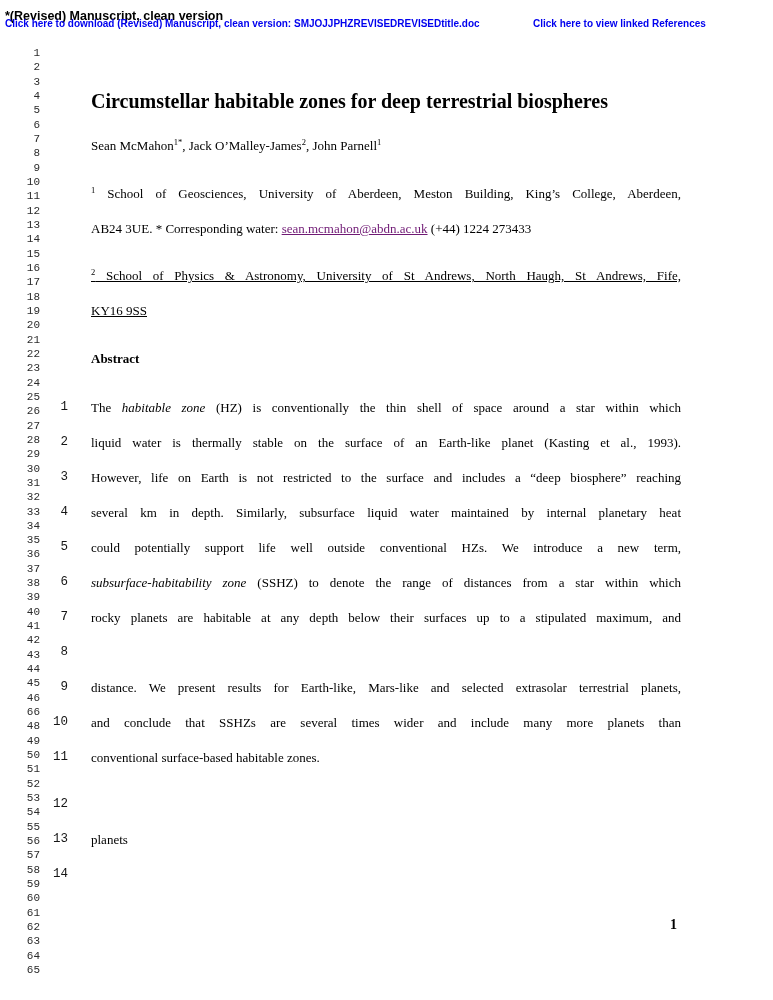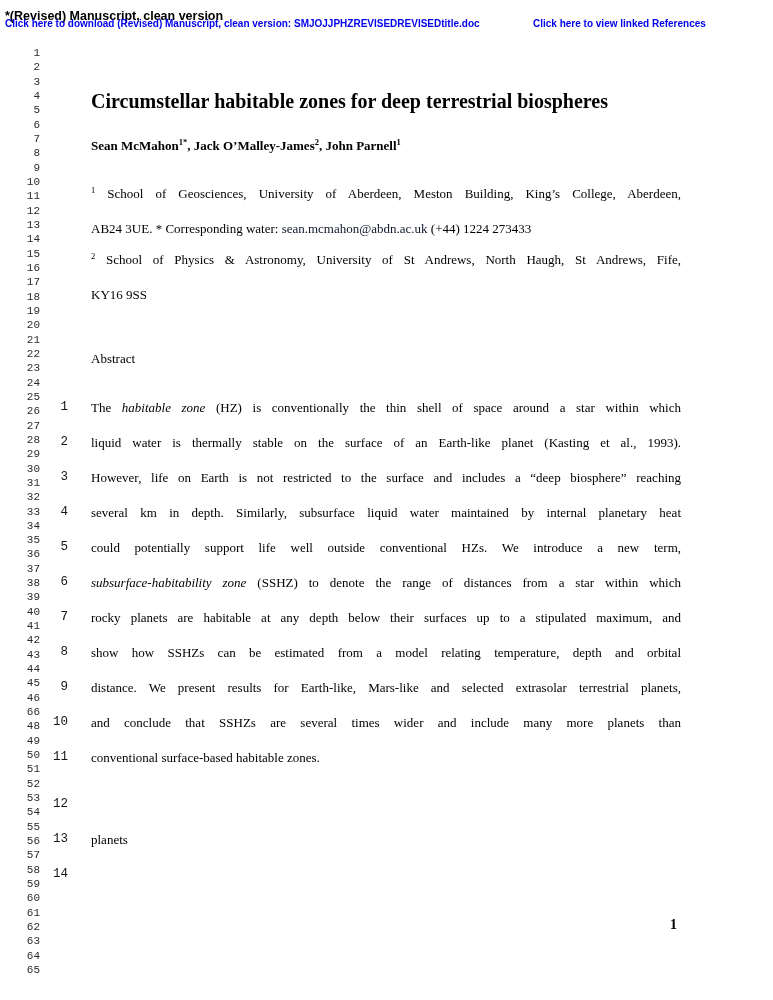--- a/index.html
+++ b/index.html
@@ -24,37 +24,37 @@
   
   .linenos{
     position:absolute;left:0;top:46px;width:40px;
     font-family:"Liberation Mono",monospace;font-size:11px;line-height:14.33px;
     color:#2b2b2b;text-align:right;
   }
   .linenos span{display:block;}
   
   .fm{position:absolute;left:91px;width:590px;font-size:13px;line-height:35px;}
   #title{top:84px;font-size:20px;font-weight:bold;}
-  #authors{top:128px;font-weight:bold;}
+  #authors{top:128px;}
   #affil1{top:176px;}
-  #affil2{top:242px;}
-  #abshead{top:341px;font-weight:normal;}
+  #affil2{top:258px;text-decoration:underline;}
+  #abshead{top:341px;font-weight:bold;}
   .just{text-align:justify;text-align-last:justify;}
   
   #numlines{position:absolute;left:0;top:390px;width:681px;}
   .numrow{position:relative;height:35px;}
   .numrow.gap{margin-top:12px;}
   .numrow .lnum{
     position:absolute;left:0;top:0;width:68px;text-align:right;
     font-family:"Liberation Mono",monospace;font-size:12.5px;line-height:35px;color:#151515;
   }
   .numrow .ltext{margin-left:91px;width:590px;font-size:13px;line-height:35px;}
   
   .sup{font-size:8.5px;position:relative;top:-5px;line-height:0;}
-  .email-link{color:#0f172a;cursor:pointer;}
+  .email-link{color:#701a75;text-decoration:underline;cursor:pointer;}
   
   .pageno{
     position:absolute;left:670px;top:917px;width:20px;
     font-size:14px;font-weight:bold;font-family:"Liberation Serif",serif;
   }
 </style>
 </head>
 <body>
 
 <div class="page">
@@ -174,21 +174,20 @@
       <div class="numrow">
         <div class="lnum">6</div>
         <div class="ltext just"><span style="font-style: italic;">subsurface-habitability zone</span><span> (SSHZ) to denote the range of distances from a star within which</span></div>
       </div>
       <div class="numrow">
         <div class="lnum">7</div>
         <div class="ltext just"><span>rocky planets are habitable at any depth below their surfaces up to a stipulated maximum, and</span></div>
       </div>
       <div class="numrow">
         <div class="lnum">8</div>
-        <div class="ltext just"><span>show how SSHZs can be estimated from a model relating temperature, depth and orbital</span></div>
       </div>
       <div class="numrow">
         <div class="lnum">9</div>
         <div class="ltext just"><span>distance. We present results for Earth-like, Mars-like and selected extrasolar terrestrial planets,</span></div>
       </div>
       <div class="numrow">
         <div class="lnum">10</div>
         <div class="ltext just"><span>and conclude that SSHZs are several times wider and include many more planets than</span></div>
       </div>
       <div class="numrow">

